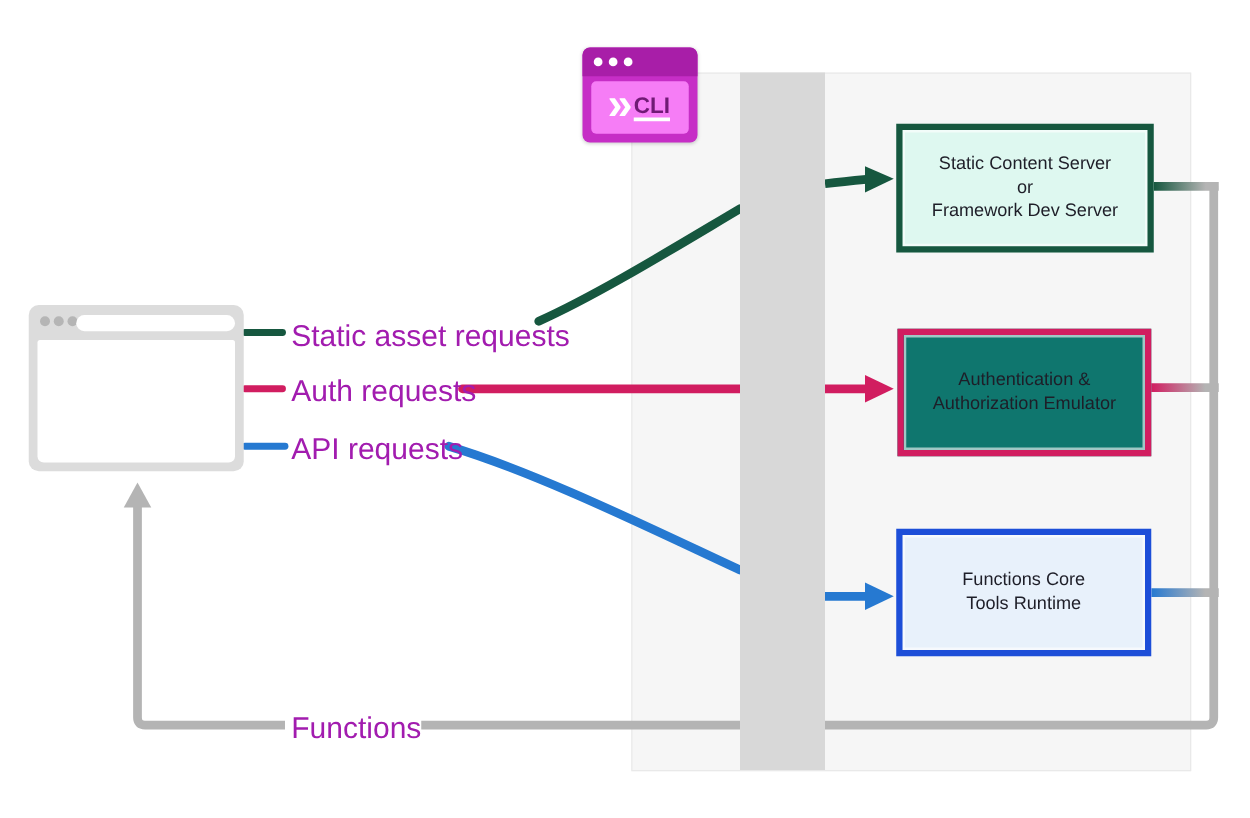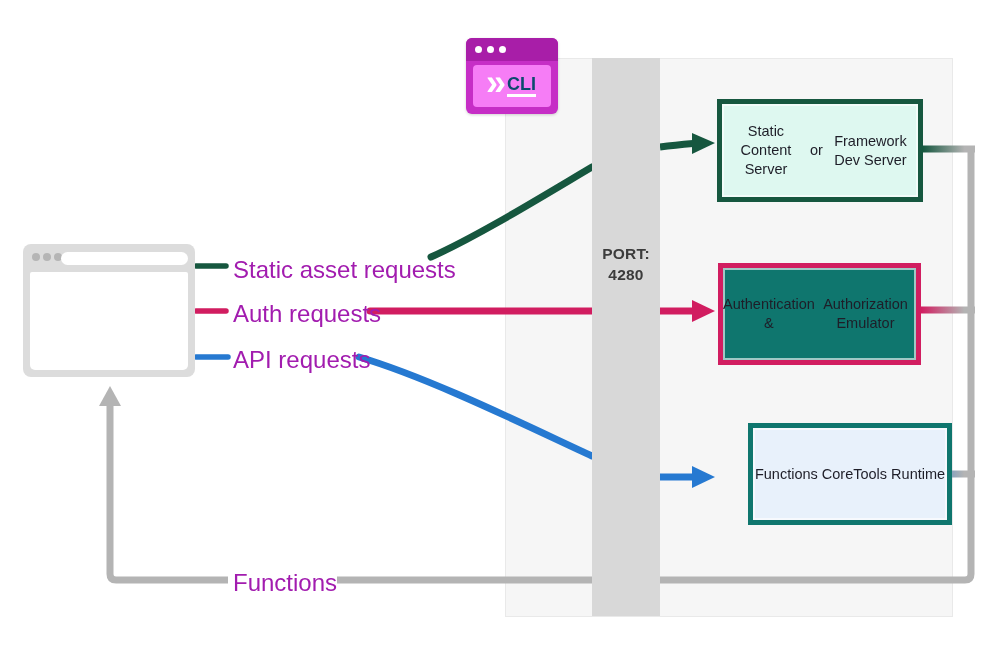--- a/index.html
+++ b/index.html
@@ -16,37 +16,37 @@
     font-size:15.5px;font-weight:bold;color:#3c3c3c;line-height:21px;letter-spacing:.2px;}
 
   
   .flow-label{color:#a21caf;font-size:24px;white-space:nowrap;}
   #label-static{left:233px;top:256px;}
   #label-auth{left:233px;top:300px;text-align:center;}
   #label-api{left:233px;top:346px;}
   #label-response{left:233px;top:569px;}
 
   
-  .svc-box{display:flex;flex-direction:row;align-items:center;justify-content:center;
+  .svc-box{display:flex;flex-direction:column;align-items:center;justify-content:center;
     text-align:center;font-size:14.5px;line-height:19px;color:#1e1e28;
     box-shadow:inset 0 0 0 2px rgba(255,255,255,.6);box-sizing:border-box;}
   #box-static{left:717px;top:99px;width:206px;height:103px;border:5px solid #16573f;background:#def8f0;}
   #box-auth{left:718px;top:263px;width:203px;height:102px;border:5px solid #d11d60;background:#0f766e;}
-  #box-functions{left:717px;top:423px;width:204px;height:102px;border:5px solid #0f766e;background:#e8f1fb;margin-left:31px;}
+  #box-functions{left:717px;top:423px;width:204px;height:102px;border:5px solid #1d4ed8;background:#e8f1fb;}
 
   
   #cli-icon{left:466px;top:38px;width:92px;height:76px;background:#c62ec6;border-radius:6px;
     box-shadow:0 1px 3px rgba(0,0,0,.18);}
   #cli-header{position:absolute;left:0;top:0;width:100%;height:23px;background:#a81ea8;
     border-radius:6px 6px 0 0;display:flex;align-items:center;padding-left:9px;box-sizing:border-box;}
   #cli-header .dot{width:7px;height:7px;border-radius:50%;background:#ffffff;margin-right:5px;}
   #cli-screen{position:absolute;left:7px;top:27px;width:78px;height:42px;background:#f67df6;
     border-radius:4px;display:flex;align-items:center;justify-content:center;}
   #cli-chevron{color:#fff;font-weight:bold;font-size:36px;line-height:30px;margin:-6px 1px 0 -2px;}
-  #cli-text{color:#0c4a6e;font-weight:bold;font-size:18px;border-bottom:3px solid #fff;padding-bottom:1px;line-height:18px;}
+  #cli-text{color:#701a75;font-weight:bold;font-size:18px;border-bottom:3px solid #fff;padding-bottom:1px;line-height:18px;}
 
   
   #browser-icon{left:23px;top:244px;width:172px;height:133px;background:#dcdcdc;border-radius:8px;}
   #browser-dots{position:absolute;left:9px;top:9px;display:flex;}
   #browser-dots .dot{width:8px;height:8px;border-radius:50%;background:#b5b5b5;margin-right:3px;}
   #browser-urlbar{position:absolute;left:38px;top:8px;width:127px;height:13px;background:#fff;border-radius:7px;}
   #browser-body{position:absolute;left:7px;top:28px;width:158px;height:98px;background:#fff;border-radius:2px 2px 5px 5px;}
 
   svg{position:absolute;left:0;top:0;}
 </style>
@@ -98,24 +98,20 @@
 
     <g>
       <line x1="196" y1="357" x2="228" y2="357" stroke="#2679d1" stroke-width="5.5" stroke-linecap="round"></line>
       <path d="M359 357 C 430 378, 525 425, 592 456" fill="none" stroke="#2679d1" stroke-width="7" stroke-linecap="round"></path>
       <line x1="660" y1="477" x2="693" y2="477" stroke="#2679d1" stroke-width="7"></line>
       <polygon points="692,466 715,477 692,488" fill="#2679d1"></polygon>
     </g>
   </svg>
 
   <div class="abs" id="port-bar"></div>
-  <div class="abs" id="port-label">
-    <div>PORT:</div>
-    <div>4280</div>
-  </div>
 
   <div class="abs" id="cli-icon">
     <div id="cli-header">
       <span class="dot"></span>
       <span class="dot"></span>
       <span class="dot"></span>
     </div>
     <div id="cli-screen">
       <span id="cli-chevron">»</span>
       <span id="cli-text">CLI</span>

